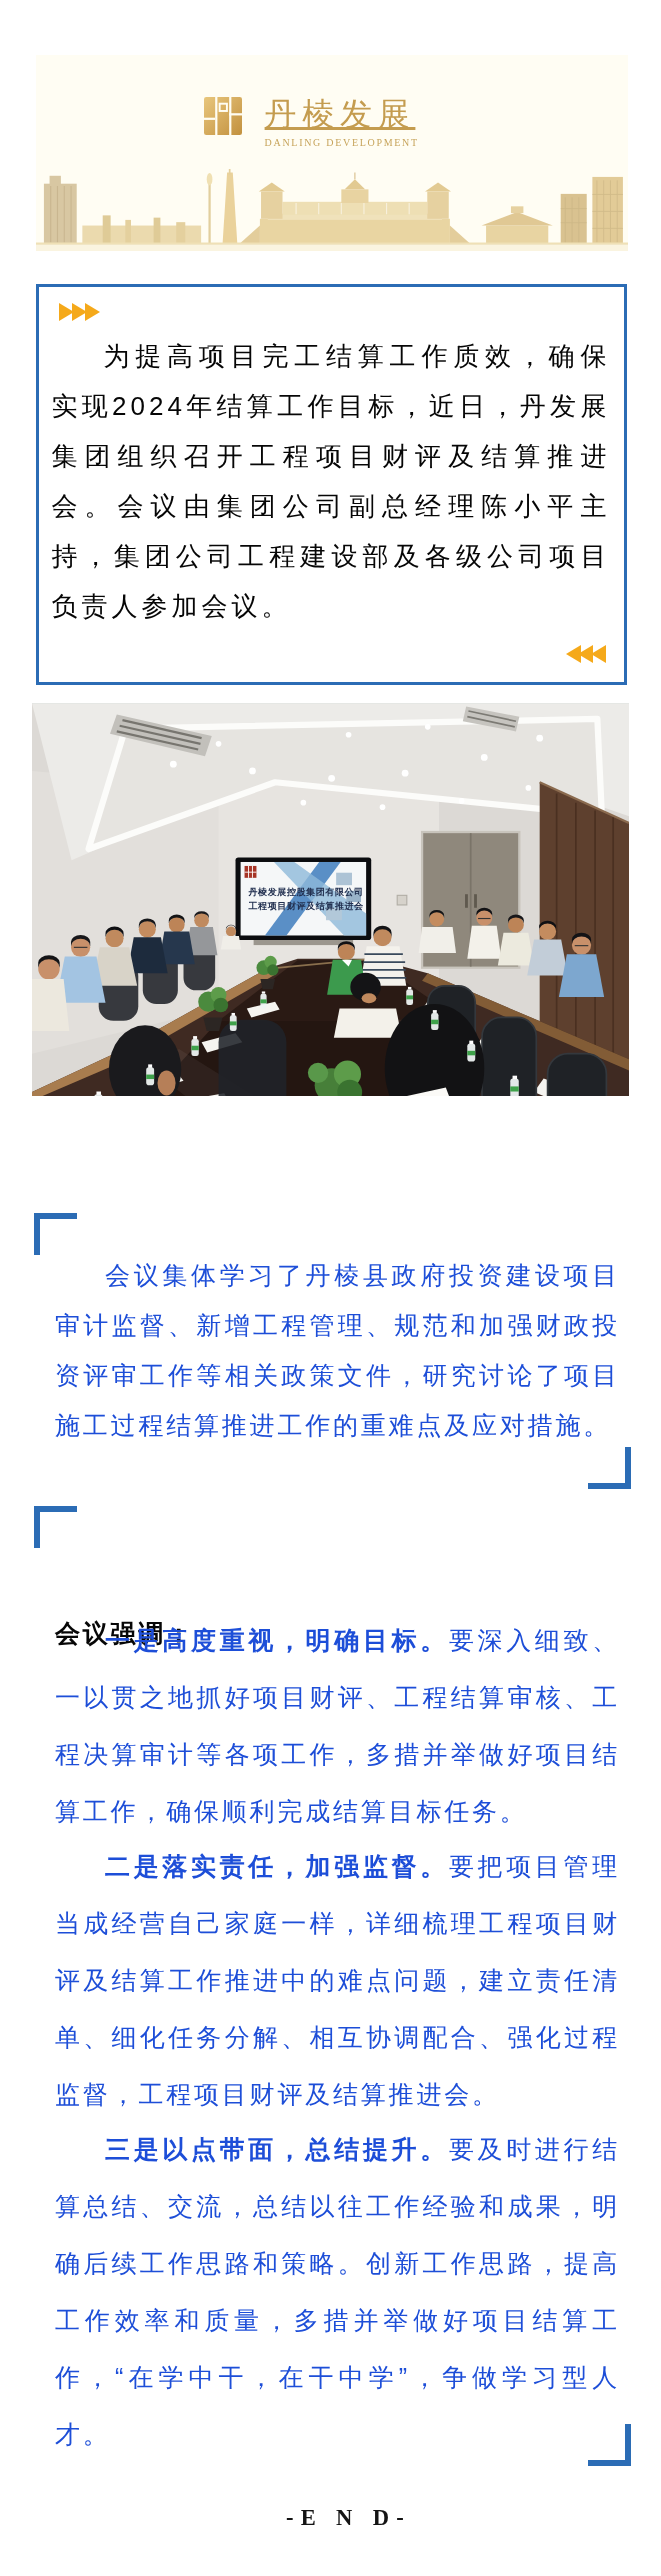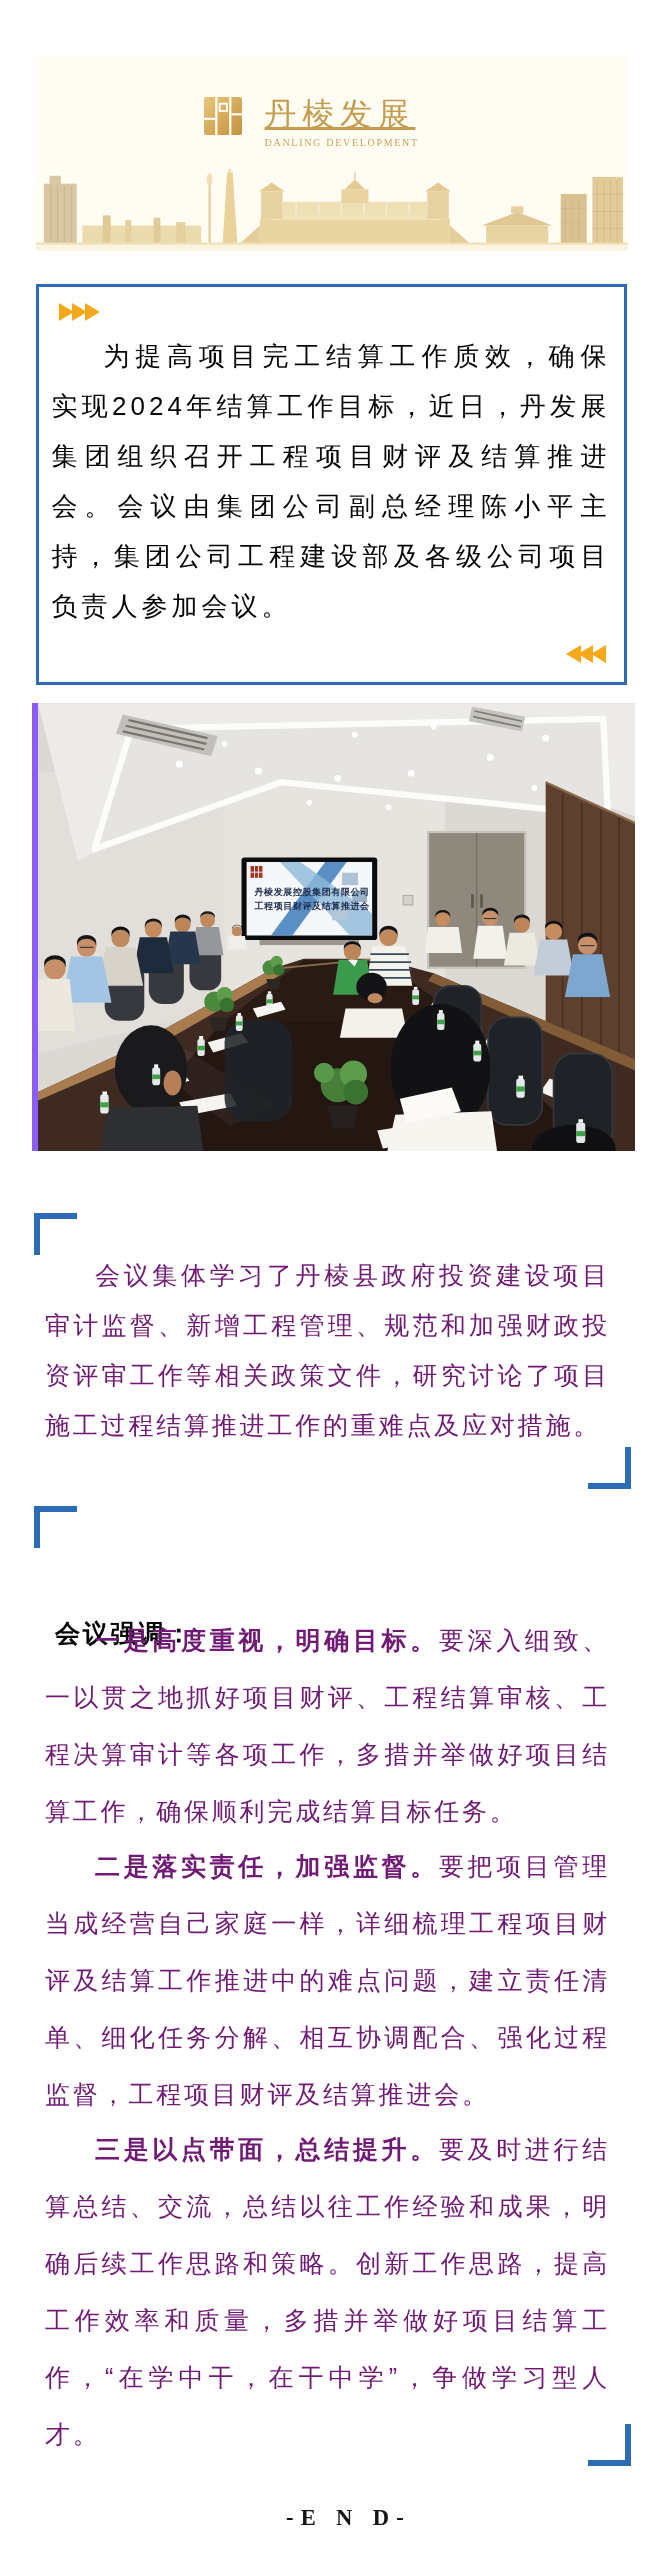--- a/index.html
+++ b/index.html
@@ -38,31 +38,31 @@
   .tri-l{border-right:15.3px solid #F5A91A;margin-left:-2.3px;}
   .arrows-tl{position:absolute;left:20.4px;top:16px;}
   .arrows-br{position:absolute;right:18px;bottom:17px;}
   .intro-text{
     position:absolute;left:12.4px;right:13.6px;top:44px;
     font-size:26px;line-height:50px;letter-spacing:4px;
     color:#060606;text-align:justify;text-indent:2em;
   }
 
   
-  .photo{left:32px;top:703px;width:597px;height:448px;overflow:hidden;background:#8b5cf6;padding-left:6px;}
+  .photo{left:32px;top:703px;width:597px;height:393px;overflow:hidden;background:#7dd3fc;}
 
   
   .corner{width:43px;height:42px;box-sizing:border-box;}
   .corner-tl{border-top:6.2px solid #2B6CB5;border-left:6.2px solid #2B6CB5;}
   .corner-br{border-bottom:6.2px solid #2B6CB5;border-right:6.2px solid #2B6CB5;}
 
   
   .para{
-    left:45px;width:565px;
-    font-size:25px;letter-spacing:2.8px;color:#701a75;
+    left:55px;width:565px;
+    font-size:25px;letter-spacing:2.8px;color:#1d4ed8;
     text-align:justify;
   }
   .para.indent{text-indent:2em;}
   .lh88{line-height:50px;}
   .lh100{line-height:57px;}
   .lead{font-weight:700;}
   .section-heading{
     left:55px;font-size:25px;line-height:50px;font-weight:700;color:#060606;letter-spacing:2.8px;
   }
   .end-marker{

